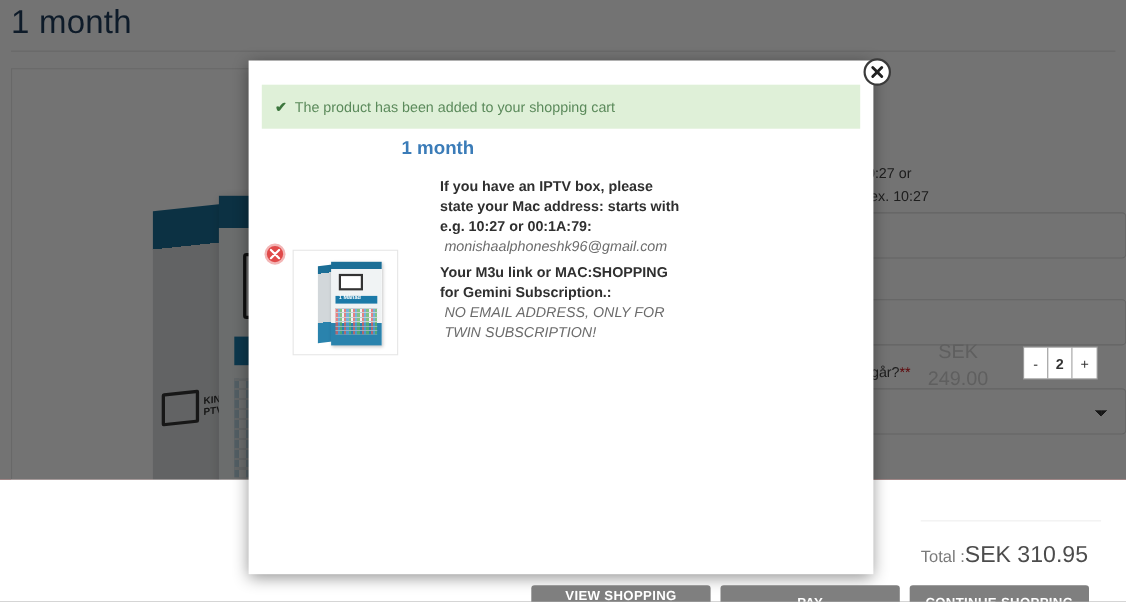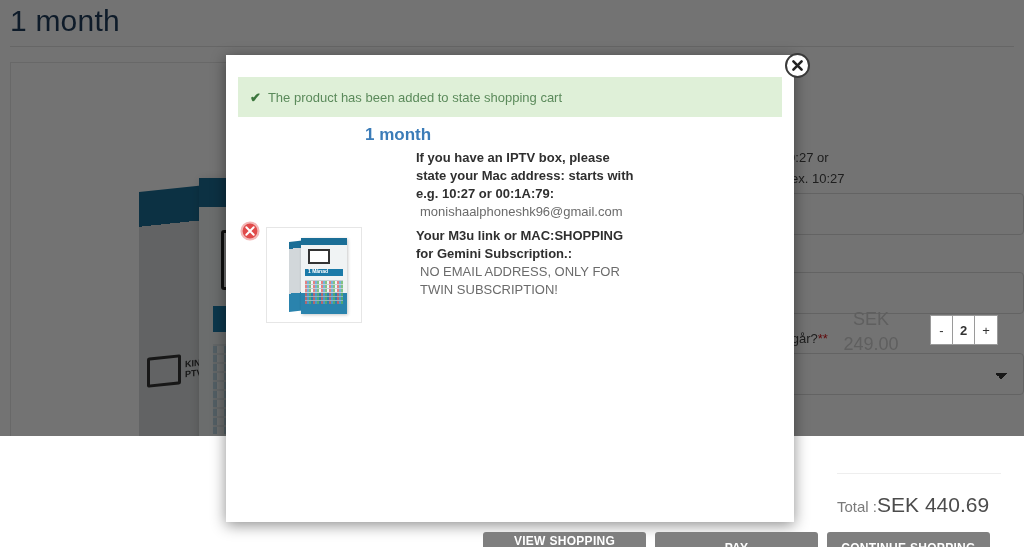--- a/index.html
+++ b/index.html
@@ -242,30 +242,29 @@
   .tb-rows {
     position:absolute; left:4px; top:42px; width:38px; height:24px;
     background:
       repeating-linear-gradient(180deg,#b9c5ca 0 1px,transparent 1px 4px),
       repeating-linear-gradient(90deg,#e05c5c 0 2px,#4f9fd6 2px 4px,#5fb35f 4px 6px,transparent 6px 8px);
     opacity:.75;
   }
 
   .details {
     position: absolute;
-    left: 174px; top: 94px;
+    left: 174px; top: 106px;
     width: 218px;
-    margin-left: 16px;
   }
   .d-q {
     font-size: 13px; font-weight: 700; color: #2f2f2f; line-height: 18px;
   }
   .d-a {
     font-size: 13px; color: #6b6b6b; line-height: 18px;
-    padding-left: 4px; margin-bottom: 6px;
+    padding-left: 4px; margin-bottom: 6px; font-style: italic;
   }
 
   .price {
     position: absolute;
     left: 610px; top: 252px;
     width: 70px; text-align: center;
     font-size: 18px; color: #5f5f5f; line-height: 25px;
   }
 
   .qty {
@@ -363,21 +362,21 @@
       <button class="buy-btn"></button>
     </div>
   </div>
 
   <div class="overlay"></div>
 
   <div class="modal">
 
     <div class="alert">
       <span class="alert-check">✔</span>
-      <span class="alert-text">The product has been added to state shopping cart</span>
+      <span class="alert-text">The product has been added to your shopping cart</span>
     </div>
 
     <div class="prod-title">1 month</div>
 
     <div class="remove-icon">
       <svg width="20" height="20" viewBox="0 0 20 20">
         <circle cx="10" cy="10" r="8.5" fill="#e04a4a" stroke="#f3b6b6" stroke-width="2.2"></circle>
         <path d="M6.3 6.3 L13.7 13.7 M13.7 6.3 L6.3 13.7" stroke="#fff" stroke-width="2" stroke-linecap="round"></path>
       </svg>
     </div>
@@ -406,21 +405,21 @@
     </div>
 
     <div class="qty">
       <div>-</div>
       <div class="qv">2</div>
       <div>+</div>
     </div>
 
     <div class="total-rule"></div>
     <div class="total">
-      <span class="total-label">Total :</span><span class="total-value">SEK 440.69</span>
+      <span class="total-label">Total :</span><span class="total-value">SEK 310.95</span>
     </div>
 
     <div class="actions">
       <button class="btn btn-cart">VIEW SHOPPING CART</button>
       <button class="btn btn-pay">PAY</button>
       <button class="btn btn-cont">CONTINUE SHOPPING</button>
     </div>
   </div>
 
   <div class="modal-close">

